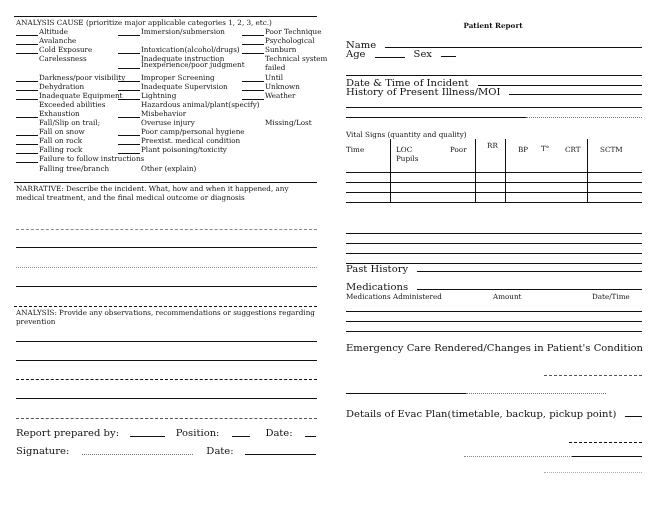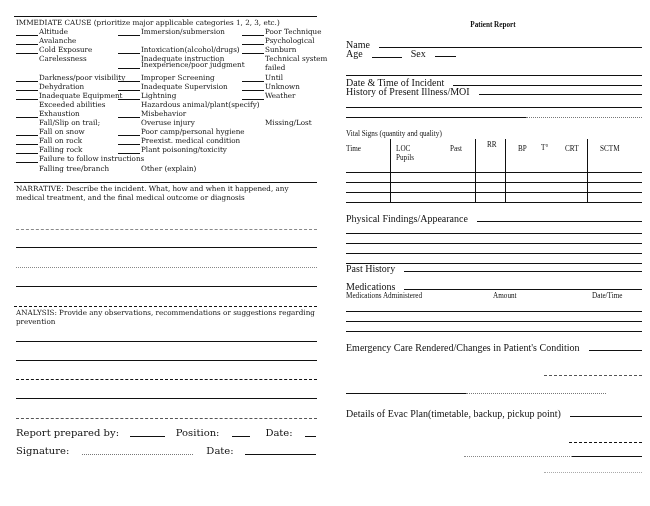--- a/index.html
+++ b/index.html
@@ -17,21 +17,21 @@
   .cat-item.noblank { padding-left:23px; }
   .vline { position:absolute; width:0; border-left:1px solid #111; }
   .field { position:absolute; font-size:10px; line-height:9px; white-space:nowrap; display:flex;gap:9px; }
   .field .fill { flex:1; border-bottom:1px solid #111; margin-bottom:1px; }
 </style>
 </head>
 <body>
 
 <div class="page" id="left" style="height:506px;">
   <div class="rule" style="top:16px; left:0; width:303px;"></div>
-  <div class="abs t" style="top:18px; left:2px;">IMMEDIATE CAUSE (prioritize major applicable categories 1, 2, 3, etc.)</div>
+  <div class="abs t" style="top:18px; left:2px;">ANALYSIS CAUSE (prioritize major applicable categories 1, 2, 3, etc.)</div>
 
   <div id="col1">
       <div class="cat-item" style="top: 27px; left: 2px;"><span class="blank"></span><span>Altitude</span></div>
       <div class="cat-item" style="top: 36.1px; left: 2px;"><span class="blank"></span><span>Avalanche</span></div>
       <div class="cat-item" style="top: 45.2px; left: 2px;"><span class="blank"></span><span>Cold Exposure</span></div>
       <div class="cat-item noblank" style="top: 54.3px; left: 2px;"><span>Carelessness</span></div>
       <div class="cat-item" style="top: 72.5px; left: 2px;"><span class="blank"></span><span>Darkness/poor visibility</span></div>
       <div class="cat-item" style="top: 81.6px; left: 2px;"><span class="blank"></span><span>Dehydration</span></div>
       <div class="cat-item" style="top: 90.7px; left: 2px;"><span class="blank"></span><span>Inadequate Equipment</span></div>
       <div class="cat-item noblank" style="top: 99.8px; left: 2px;"><span>Exceeded abilities</span></div>
@@ -99,21 +99,21 @@
     <span class="blank" style="width:30px; height:8px; margin-left:3px;"></span>
   </div>
   <div class="field" style="top:446px; left:2px; width:300px;">
     <span>Signature:</span>
     <span class="blank" style="width:112px; height:8px; margin:0 4px; border-bottom-style:dotted; border-color:#777;"></span>
     <span>Date:</span>
     <span class="blank" style="width:72px; height:8px; margin-left:2px;"></span>
   </div>
 </div>
 
-<div class="page" id="right" style="height:506px;font-family:Liberation Serif, serif;">
+<div class="page" id="right" style="height:506px;">
   <div class="abs t" style="top:21px; left:0; width:298px; text-align:center; font-weight:bold;">Patient Report</div>
 
   <div class="field" style="top:40px; left:2px; width:296px;">
     <span>Name</span>
     <span class="fill"></span>
   </div>
   <div class="field" style="top:49px; left:2px; width:110px;">
     <span>Age</span>
     <span class="blank" style="width:30px; height:8px;"></span>
     <span>Sex</span>
@@ -130,42 +130,38 @@
   </div>
   <div class="rule" style="top:107px; left:2px; width:296px;"></div>
   <div class="rule" style="top:117px; left:2px; width:180px;"></div>
   <div class="rule" style="top:117px; left:182px; width:116px; border-top-style:dotted; border-color:#777;"></div>
 
   <div class="abs t" style="top:130px; left:2px;">Vital Signs (quantity and quality)</div>
   <div>
     <div class="abs t" style="top:145px; left:2px;">Time</div>
     <div class="abs t" style="top:145px; left:52px;">LOC</div>
     <div class="abs t" style="top:154px; left:52px;">Pupils</div>
-    <div class="abs t" style="top:145px; left:106px;">Past</div>
+    <div class="abs t" style="top:145px; left:106px;">Poor</div>
     <div class="abs t" style="top:141px; left:143px;">RR</div>
     <div class="abs t" style="top:145px; left:174px;">BP</div>
     <div class="abs t" style="top:144px; left:197px;">T°</div>
     <div class="abs t" style="top:145px; left:221px;">CRT</div>
     <div class="abs t" style="top:145px; left:256px;">SCTM</div>
 
     <div class="vline" style="top:139px; left:46px; height:64px;"></div>
     <div class="vline" style="top:139px; left:131px; height:64px;"></div>
     <div class="vline" style="top:139px; left:161px; height:64px;"></div>
     <div class="vline" style="top:139px; left:243px; height:64px;"></div>
 
     <div class="rule" style="top:172px; left:2px; width:296px;"></div>
     <div class="rule" style="top:182px; left:2px; width:296px;"></div>
     <div class="rule" style="top:192px; left:2px; width:296px;"></div>
     <div class="rule" style="top:202px; left:2px; width:296px;"></div>
   </div>
 
-  <div class="field" style="top:214px; left:2px; width:296px;">
-    <span>Physical Findings/Appearance</span>
-    <span class="fill"></span>
-  </div>
   <div class="rule" style="top:233px; left:2px; width:296px;"></div>
   <div class="rule" style="top:243px; left:2px; width:296px;"></div>
   <div class="rule" style="top:253px; left:2px; width:296px;"></div>
   <div class="rule" style="top:263px; left:2px; width:296px;"></div>
 
   <div class="field" style="top:264px; left:2px; width:296px;">
     <span>Past History</span>
     <span class="fill"></span>
   </div>
   <div class="field" style="top:282px; left:2px; width:296px;">

